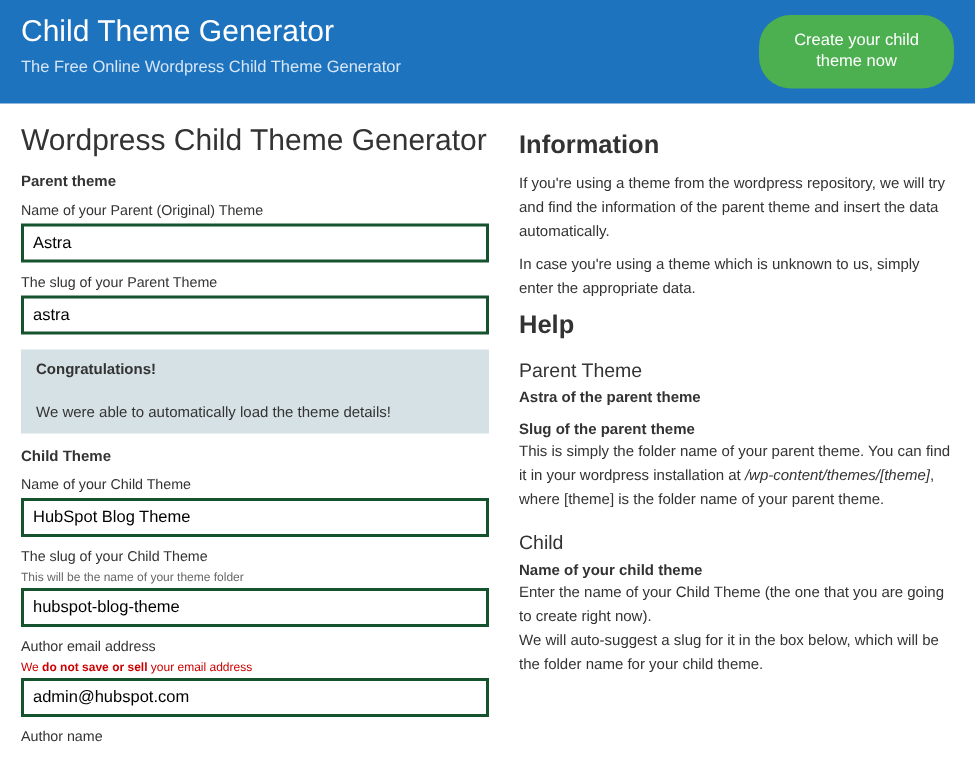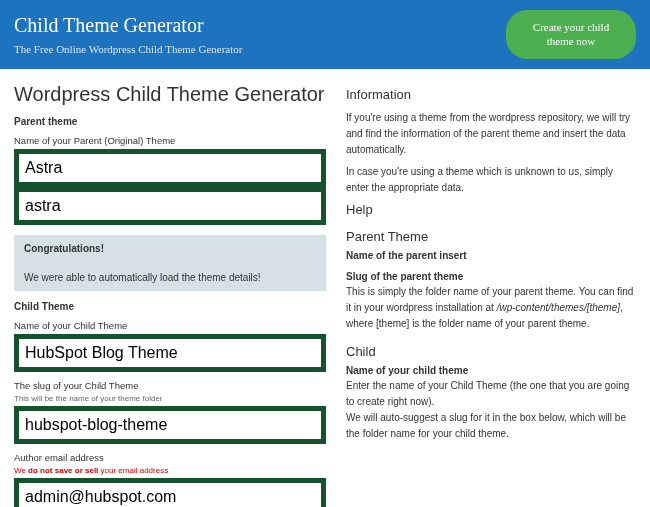--- a/index.html
+++ b/index.html
@@ -1,17 +1,17 @@
 <!DOCTYPE html>
 <html><head>
 <meta charset="utf-8">
 <style>
   * { box-sizing: border-box; margin: 0; padding: 0; }
   body { font-family: Arial, Helvetica, sans-serif; font-size: 11px; color: #333; background: #fff; width: 650px; }
-  .header { background: #1e73be; color: #fff; padding: 10px 14px; display: flex; align-items: center; font-family: Liberation Serif, serif; }
+  .header { background: #1e73be; color: #fff; padding: 10px 14px; display: flex; align-items: flex-start; }
   .header-left { flex: 1; }
   .header-title { font-size: 20px; font-weight: 400; margin-bottom: 6px; }
   .header-sub { font-size: 11px; color: #d6e6f5; }
   .header-cta { background: #4caf50; color: #063; padding: 10px 14px; text-align: center; width: 130px; font-size: 11px; line-height: 1.3; color: #0a3; color:#0d3b0d; }
   .header-cta { color: #0b3d0b; }
   .header-cta { color:#146b14; }
   .header-cta { color:#0f5f17; }
   .header-cta { color:#1a5; }
   .header-cta { color:#177a2e; }
   .header-cta{color:#177a2e;}
@@ -23,27 +23,27 @@
   .header-cta{color:#236e31;}
   .header-cta{color:#2b7b37;}
   .header-cta{color:#22702f;}
   .header-cta{color:#fff;background:#4caf50;}
   .header-desc { width: 150px; font-size: 9px; line-height: 1.5; padding-left: 12px; color: #e8f1fa; }
   .header-desc b { font-weight: bold; }
   .container { display: flex; padding: 14px 14px; gap: 20px; }
   .left { flex: 1; }
   .right { width: 290px; }
   h1 { font-size: 20px; font-weight: 400; margin-bottom: 10px; color: #333; }
-  h2 { font-size: 13px; font-weight: 400; margin-bottom: 8px; margin-top: 4px; }
+  h2 { font-size: 17px; font-weight: 700; margin-bottom: 8px; margin-top: 4px; }
   h3 { font-size: 13px; font-weight: 400; margin: 12px 0 6px; }
   .section-label { font-weight: bold; font-size: 10px; margin: 6px 0 4px; }
   .field-label { font-size: 9.5px; margin: 8px 0 3px; color: #333; }
   .field-hint { font-size: 8px; color: #666; margin: 2px 0 3px; }
   .field-hint-red { font-size: 8px; color: #c00; margin: 2px 0 3px; }
-  input[type=text] { width: 100%; padding: 5px 6px; font-size: 16px; border: 5px solid #14532d; background: #fff; }
+  input[type=text] { width: 100%; padding: 5px 6px; font-size: 11px; border: 2px solid #14532d; background: #fff; }
   .alert { background: #d6e1e5; padding: 8px 10px; margin: 10px 0; font-size: 10px; }
   .alert b { display: block; font-size: 10px; margin-bottom: 18px; }
   .info-text { font-size: 10px; line-height: 1.6; margin-bottom: 6px; }
   .help-block { margin-bottom: 10px; }
   .help-block b { font-size: 10px; display: block; margin-bottom: 2px; }
   .help-block p { font-size: 10px; line-height: 1.6; }
   .help-block i { font-style: italic; }
 </style>
 </head>
 <body>
@@ -58,20 +58,21 @@
 
 <div class="container">
   <div class="left">
     <h1>Wordpress Child Theme Generator</h1>
 
     <div class="section-label">Parent theme</div>
 
     <div class="field-label">Name of your Parent (Original) Theme</div>
     <input type="text" value="Astra" style="">
 
+    <div class="field-label">The slug of your Parent Theme</div>
     <input type="text" value="astra" style="">
 
     <div class="alert">
       <b>Congratulations!</b>
       <span>We were able to automatically load the theme details!</span>
     </div>
 
     <div class="section-label">Child Theme</div>
 
     <div class="field-label">Name of your Child Theme</div>
@@ -92,21 +93,21 @@
 
   <div class="right">
     <h2>Information</h2>
     <p class="info-text">If you're using a theme from the wordpress repository, we will try and find the information of the parent theme and insert the data automatically.</p>
     <p class="info-text">In case you're using a theme which is unknown to us, simply enter the appropriate data.</p>
 
     <h2>Help</h2>
     <h3>Parent Theme</h3>
 
     <div class="help-block">
-      <b>Name of the parent insert</b>
+      <b>Astra of the parent theme</b>
     </div>
 
     <div class="help-block">
       <b>Slug of the parent theme</b>
       <p>
         <span>This is simply the folder name of your parent theme. You can find it in your wordpress installation at </span><i>/wp-content/themes/[theme]</i><span>, where [theme] is the folder name of your parent theme.</span>
       </p>
     </div>
 
     <h3>Child</h3>

